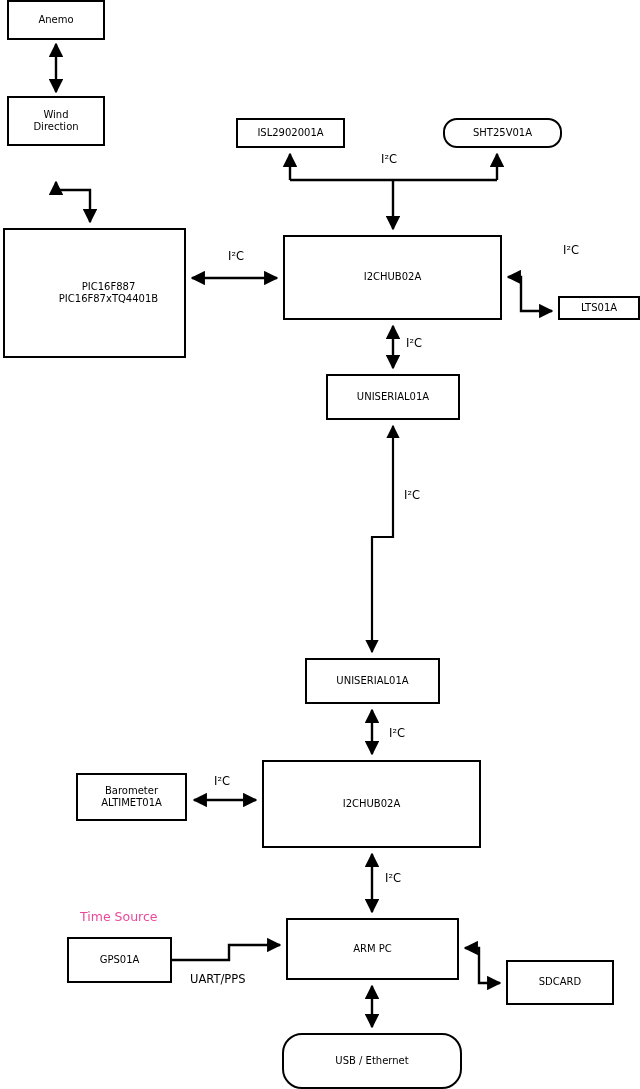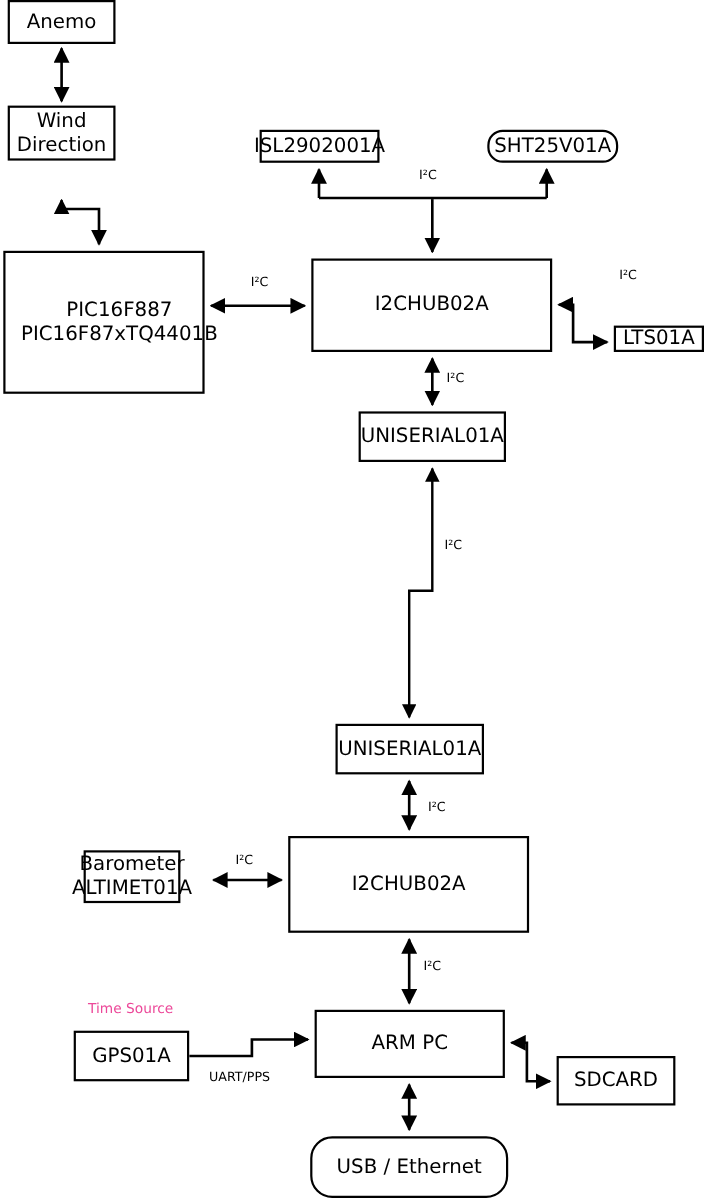--- a/index.html
+++ b/index.html
@@ -27,21 +27,21 @@
   }
   .node {
     position: absolute;
     box-sizing: border-box;
     border: 2px solid #000000;
     background: #ffffff;
     display: flex;
     align-items: center;
     justify-content: center;
     text-align: center;
-    font-size: 18px;
+    font-size: 10px;
     line-height: 1.25;
     color: #000000;
     z-index: 2;
   }
   .node .node-label {
     white-space: pre-line;
     padding: 0 4px;
   }
   .edge-label {
     position: absolute;
@@ -162,21 +162,21 @@
   </div>
 
   <div class="node" style="left:305px; top:658px; width:135px; height:46px;">
     <span class="node-label">UNISERIAL01A</span>
   </div>
 
   <div class="node" style="left:262px; top:760px; width:219px; height:88px;">
     <span class="node-label">I2CHUB02A</span>
   </div>
 
-  <div class="node" style="left:76px; top:773px; width:88px; height:48px;">
+  <div class="node" style="left:76px; top:773px; width:111px; height:48px;">
     <span class="node-label">Barometer
 ALTIMET01A</span>
   </div>
 
   <div class="node" style="left:286px; top:918px; width:173px; height:62px;justify-content:center;">
     <span class="node-label">ARM PC</span>
   </div>
 
   <div class="node" style="left:67px; top:937px; width:105px; height:46px;">
     <span class="node-label">GPS01A</span>

